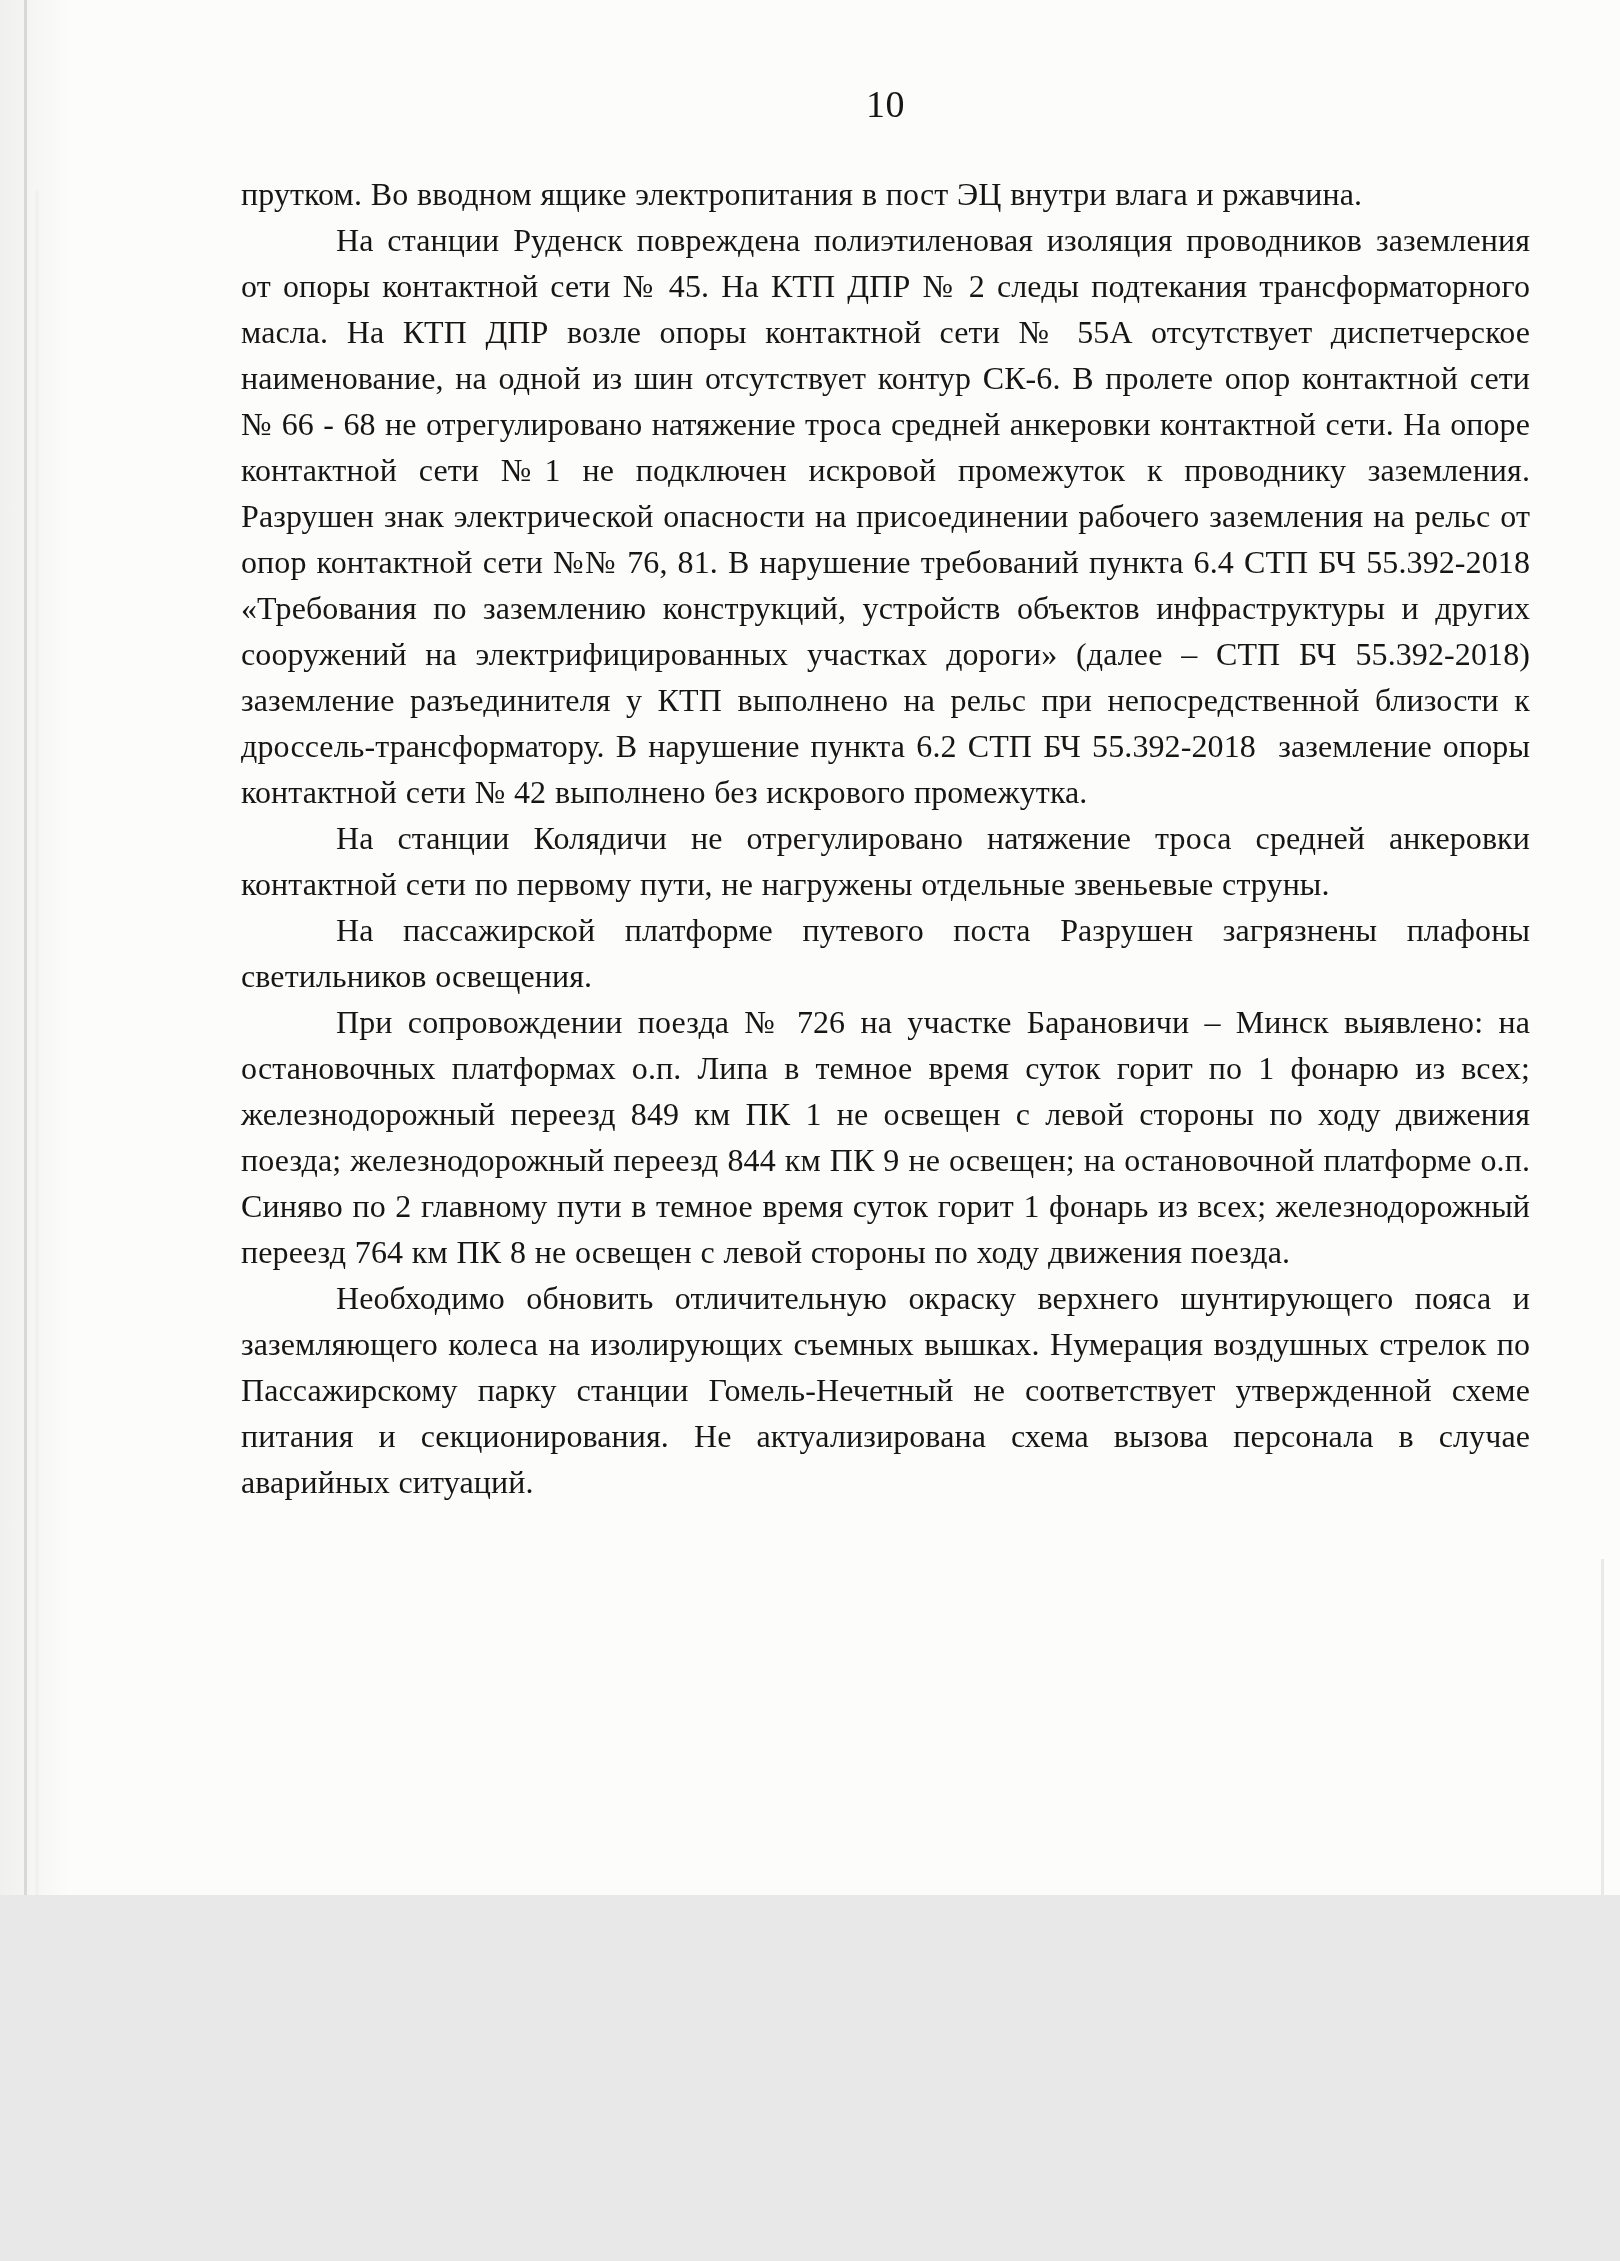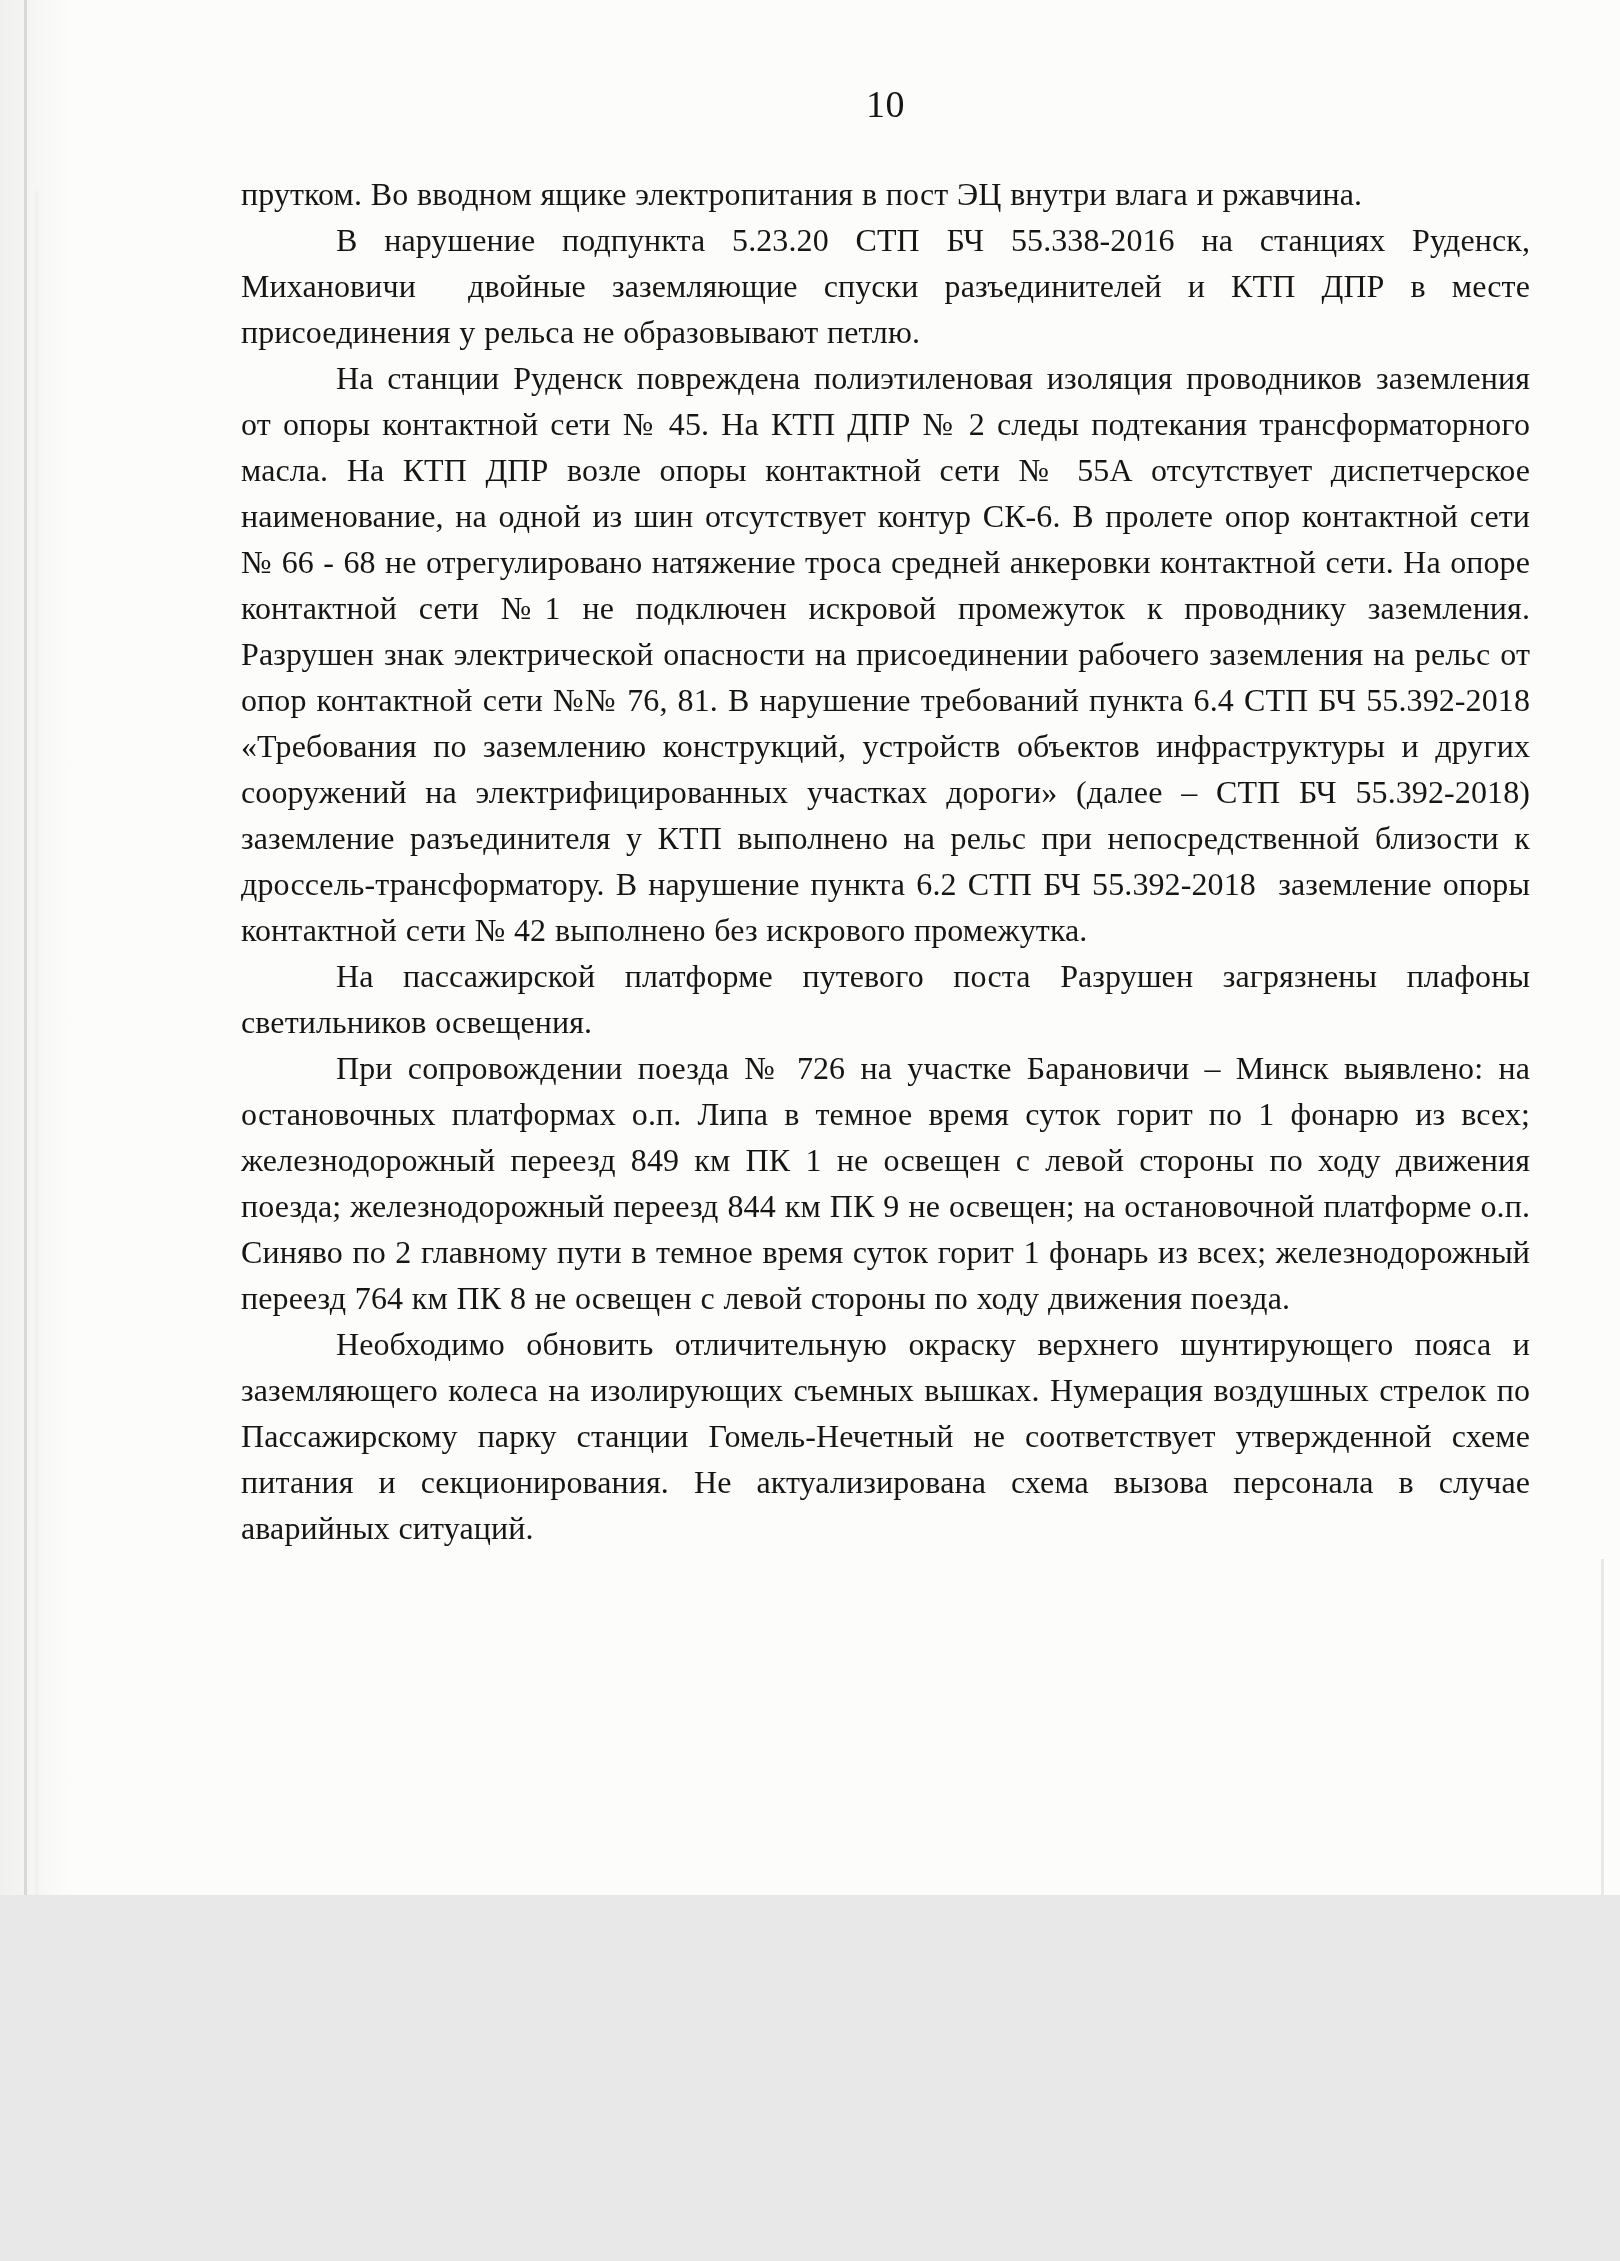--- a/index.html
+++ b/index.html
@@ -77,21 +77,21 @@
   <div class="scan-smudge smudge-b"></div>
   <div class="scan-smudge smudge-c"></div>
   <div class="scan-smudge smudge-d"></div>
   <div class="scan-smudge smudge-e"></div>
   <div class="scan-mark-bottom-left"></div>
 
   <div class="page-number">10</div>
 
   <div class="text-block">
     <p class="para">прутком. Во вводном ящике электропитания в пост ЭЦ внутри влага и ржавчина.</p>
-    <p class="para indent">В нарушение подпункта 5.23.20 СТП БЧ 55.338-2016 на станциях Руденск, Михановичи&nbsp; двойные заземляющие спуски разъединителей и КТП ДПР в месте присоединения у рельса не образовывают петлю.</p>
     <p class="para indent">На станции Руденск повреждена полиэтиленовая изоляция проводников заземления от опоры контактной сети № 45. На КТП ДПР № 2 следы подтекания трансформаторного масла. На КТП ДПР возле опоры контактной сети № 55А отсутствует диспетчерское наименование, на одной из шин отсутствует контур СК-6. В пролете опор контактной сети № 66 - 68 не отрегулировано натяжение троса средней анкеровки контактной сети. На опоре контактной сети №1 не подключен искровой промежуток к проводнику заземления. Разрушен знак электрической опасности на присоединении рабочего заземления на рельс от опор контактной сети №№ 76, 81. В нарушение требований пункта 6.4 СТП БЧ 55.392-2018 «Требования по заземлению конструкций, устройств объектов инфраструктуры и других сооружений на электрифицированных участках дороги» (далее – СТП БЧ 55.392-2018) заземление разъединителя у КТП выполнено на рельс при непосредственной близости к дроссель-трансформатору. В нарушение пункта 6.2 СТП БЧ 55.392-2018&nbsp; заземление опоры контактной сети № 42 выполнено без искрового промежутка.</p>
+    <p class="para indent">На станции Колядичи не отрегулировано натяжение троса средней анкеровки контактной сети по первому пути, не нагружены отдельные звеньевые струны.</p>
     <p class="para indent">На пассажирской платформе путевого поста Разрушен загрязнены плафоны светильников освещения.</p>
     <p class="para indent">При сопровождении поезда № 726 на участке Барановичи – Минск выявлено: на остановочных платформах о.п. Липа в темное время суток горит по 1 фонарю из всех; железнодорожный переезд 849 км ПК 1 не освещен с левой стороны по ходу движения поезда; железнодорожный переезд 844 км ПК 9 не освещен; на остановочной платформе о.п. Синяво по 2 главному пути в темное время суток горит 1 фонарь из всех; железнодорожный переезд 764 км ПК 8 не освещен с левой стороны по ходу движения поезда.</p>
     <p class="para indent">Необходимо обновить отличительную окраску верхнего шунтирующего пояса и заземляющего колеса на изолирующих съемных вышках. Нумерация воздушных стрелок по Пассажирскому парку станции Гомель-Нечетный не соответствует утвержденной схеме питания и секционирования. Не актуализирована схема вызова персонала в случае аварийных ситуаций.</p>
   </div>
 
 </div>
 
 
 </body></html>

